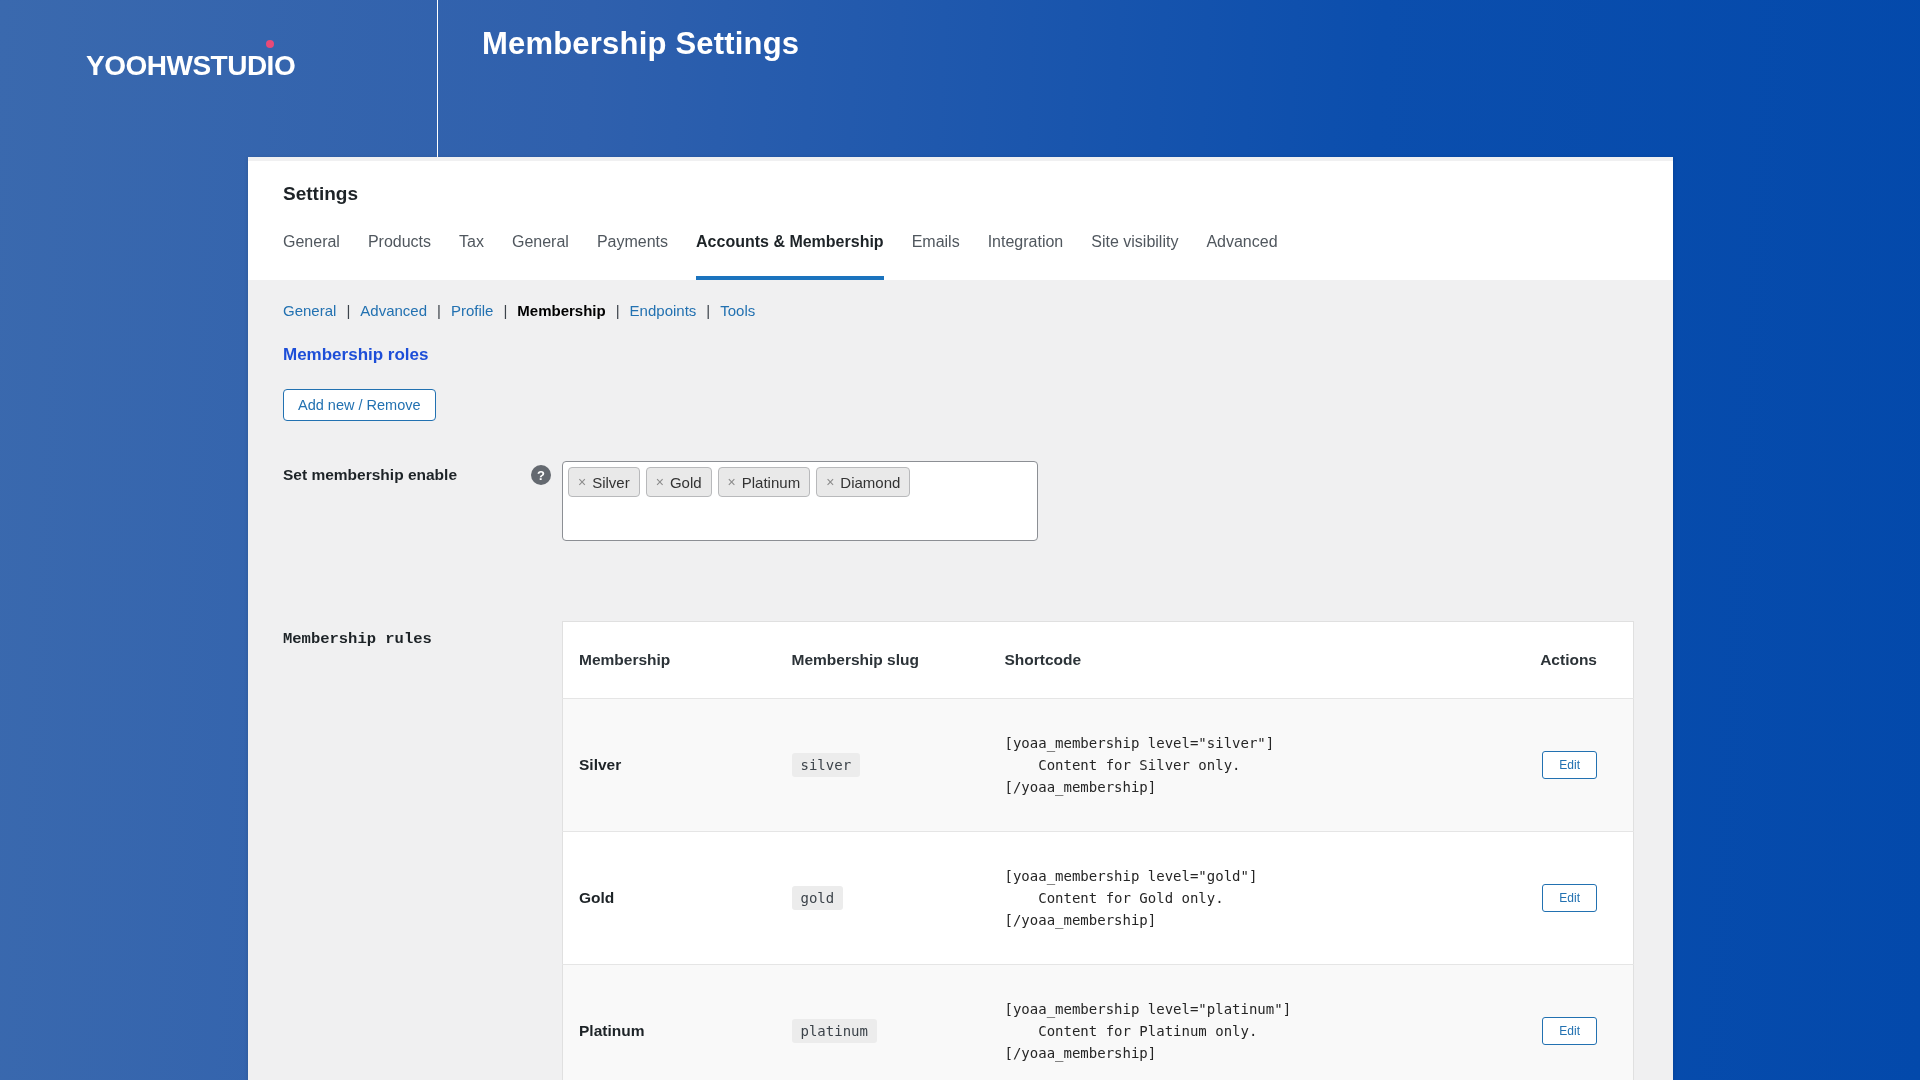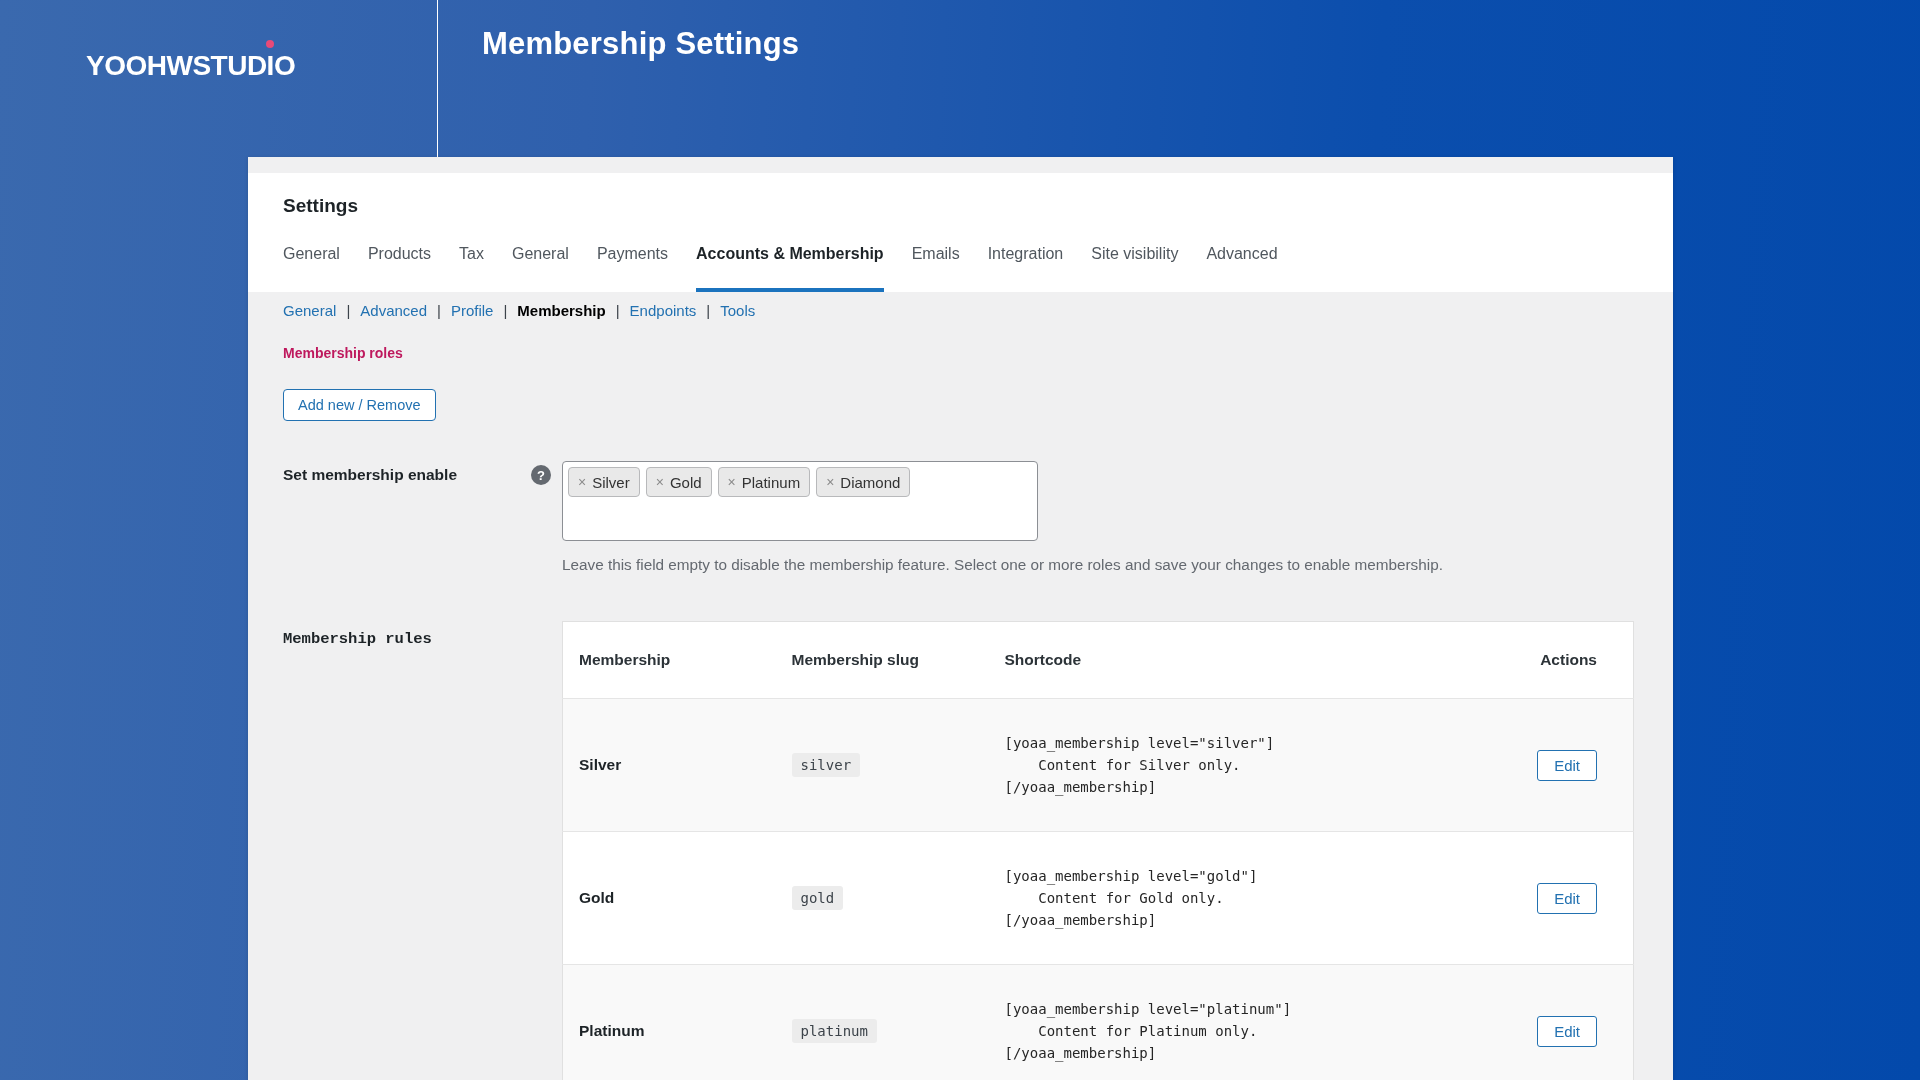--- a/index.html
+++ b/index.html
@@ -9,32 +9,32 @@
     background:linear-gradient(93deg,#3a69ae 0%,#2f60ad 30%,#0b4ead 70%,#0349ab 100%);
     position:relative;
   }
   .divider { position:absolute; left:437px; top:0; width:1px; height:157px; background:#ffffff; }
   .logo { position:absolute; left:86px; top:50px; color:#fff; font-size:28px; font-weight:bold; letter-spacing:-0.5px; white-space:nowrap; }
   .logo .i { position:relative; display:inline-block; }
   .logo .i::before { content:""; position:absolute; left:50%; transform:translateX(-50%); top:-10px; width:8px; height:8px; border-radius:50%; background:#e84a78; }
   .app-title { position:absolute; left:482px; top:26px; color:#fff; font-size:31px; font-weight:bold; letter-spacing:0.2px; }
 
   .card { position:absolute; left:248px; top:157px; width:1425px; height:923px; background:#f0f0f1; box-shadow:0 1px 4px rgba(0,0,0,.15); }
-  .card-head { position:absolute; top:16px; left:0; right:0; height:119px; background:#fff; }
+  .card-head { position:absolute; top:4px; left:0; right:0; height:119px; background:#fff; }
   .card-head h2 { position:absolute; left:35px; top:22px; font-size:19px; font-weight:bold; color:#1d2327; }
   .tabs { position:absolute; left:35px; bottom:0; display:flex; gap:28px; }
   .tab { font-size:16px; color:#50575e; padding-bottom:13px; cursor:pointer; white-space:nowrap; }
   .tab.active { color:#1d2327; font-weight:bold; border-bottom:4px solid #1b73be; padding-bottom:25px; }
 
   .subnav { position:absolute; left:35px; top:145px; font-size:15px; display:flex; gap:10px; align-items:center; white-space:nowrap; }
   .subnav .lnk { color:#2271b1; cursor:pointer; }
   .subnav .current { color:#000; font-weight:bold; }
   .subnav .sep { color:#3c434a; }
 
-  .roles-heading { position:absolute; left:35px; top:188px; font-size:14px; font-weight:bold; color:#be185d; }
+  .roles-heading { position:absolute; left:35px; top:188px; font-size:17px; font-weight:bold; color:#1d4ed8; }
   .add-btn { position:absolute; left:35px; top:232px; height:32px; padding:0 14px; background:#fff; color:#2271b1;
              border:1px solid #2271b1; border-radius:4px; font-size:14.5px; font-family:inherit; cursor:pointer; }
 
   .field-label { position:absolute; left:35px; top:309px; font-size:15.5px; font-weight:bold; color:#1d2327; }
   .help { position:absolute; left:283px; top:308px; width:20px; height:20px; border-radius:50%; background:#646970;
           color:#fff; font-size:13px; font-weight:bold; display:flex; align-items:center; justify-content:center; cursor:pointer; }
   .select2 { position:absolute; left:314px; top:304px; width:476px; height:80px; background:#fff; border:1px solid #8c8f94;
              border-radius:4px; padding:5px; display:flex; flex-wrap:wrap; gap:6px; align-content:flex-start; cursor:text; }
   .tag { display:flex; align-items:center; gap:6px; background:#e9e9e9; border:1px solid #b8b9bb; border-radius:4px;
          padding:0 9px; height:30px; font-size:15px; color:#333; }
@@ -47,21 +47,21 @@
   .rules-table th { text-align:left; font-size:15.5px; font-weight:bold; color:#2c3338; padding:0 16px; height:77px; background:#fff; }
   .rules-table tbody tr { border-top:1px solid #e5e5e5; }
   .rules-table tbody tr:nth-child(odd) { background:#f9f9f9; }
   .rules-table td { padding:0 16px; vertical-align:middle; height:133px; }
   td.name { font-size:15.5px; font-weight:bold; color:#1d2327; }
   .slug { display:inline-block; background:#ececec; border-radius:3px; padding:4px 9px;
           font-family:"DejaVu Sans Mono", monospace; font-size:14px; color:#3c434a; }
   .shortcode { font-family:"DejaVu Sans Mono", monospace; font-size:14px; line-height:22px; color:#262626; white-space:pre; }
   th.actions, td.actions { text-align:right; padding-right:36px; }
   .edit-btn { background:#fff; color:#2271b1; border:1px solid #2271b1; border-radius:3px; padding:6px 16px;
-              font-size:15px; font-family:inherit; cursor:pointer; }
+              font-size:12px; font-family:inherit; cursor:pointer; }
 </style>
 </head>
 <body>
 
 <div class="divider"></div>
 
 <div class="logo"><span>YOOHWSTUD</span><span class="i">I</span><span>O</span></div>
 
 <h1 class="app-title">Membership Settings</h1>
 
@@ -116,21 +116,20 @@
     <span class="tag">
       <span class="x">×</span>
       <span>Platinum</span>
     </span>
     <span class="tag">
       <span class="x">×</span>
       <span>Diamond</span>
     </span>
   </div>
 
-  <p class="helper">Leave this field empty to disable the membership feature. Select one or more roles and save your changes to enable membership.</p>
 
   <div class="rules-label">Membership rules</div>
 
   <table class="rules-table">
     <colgroup>
         <col style="width:213px">
         <col style="width:213px">
         <col style="width:442px">
         <col style="width:203px">
       </colgroup>

